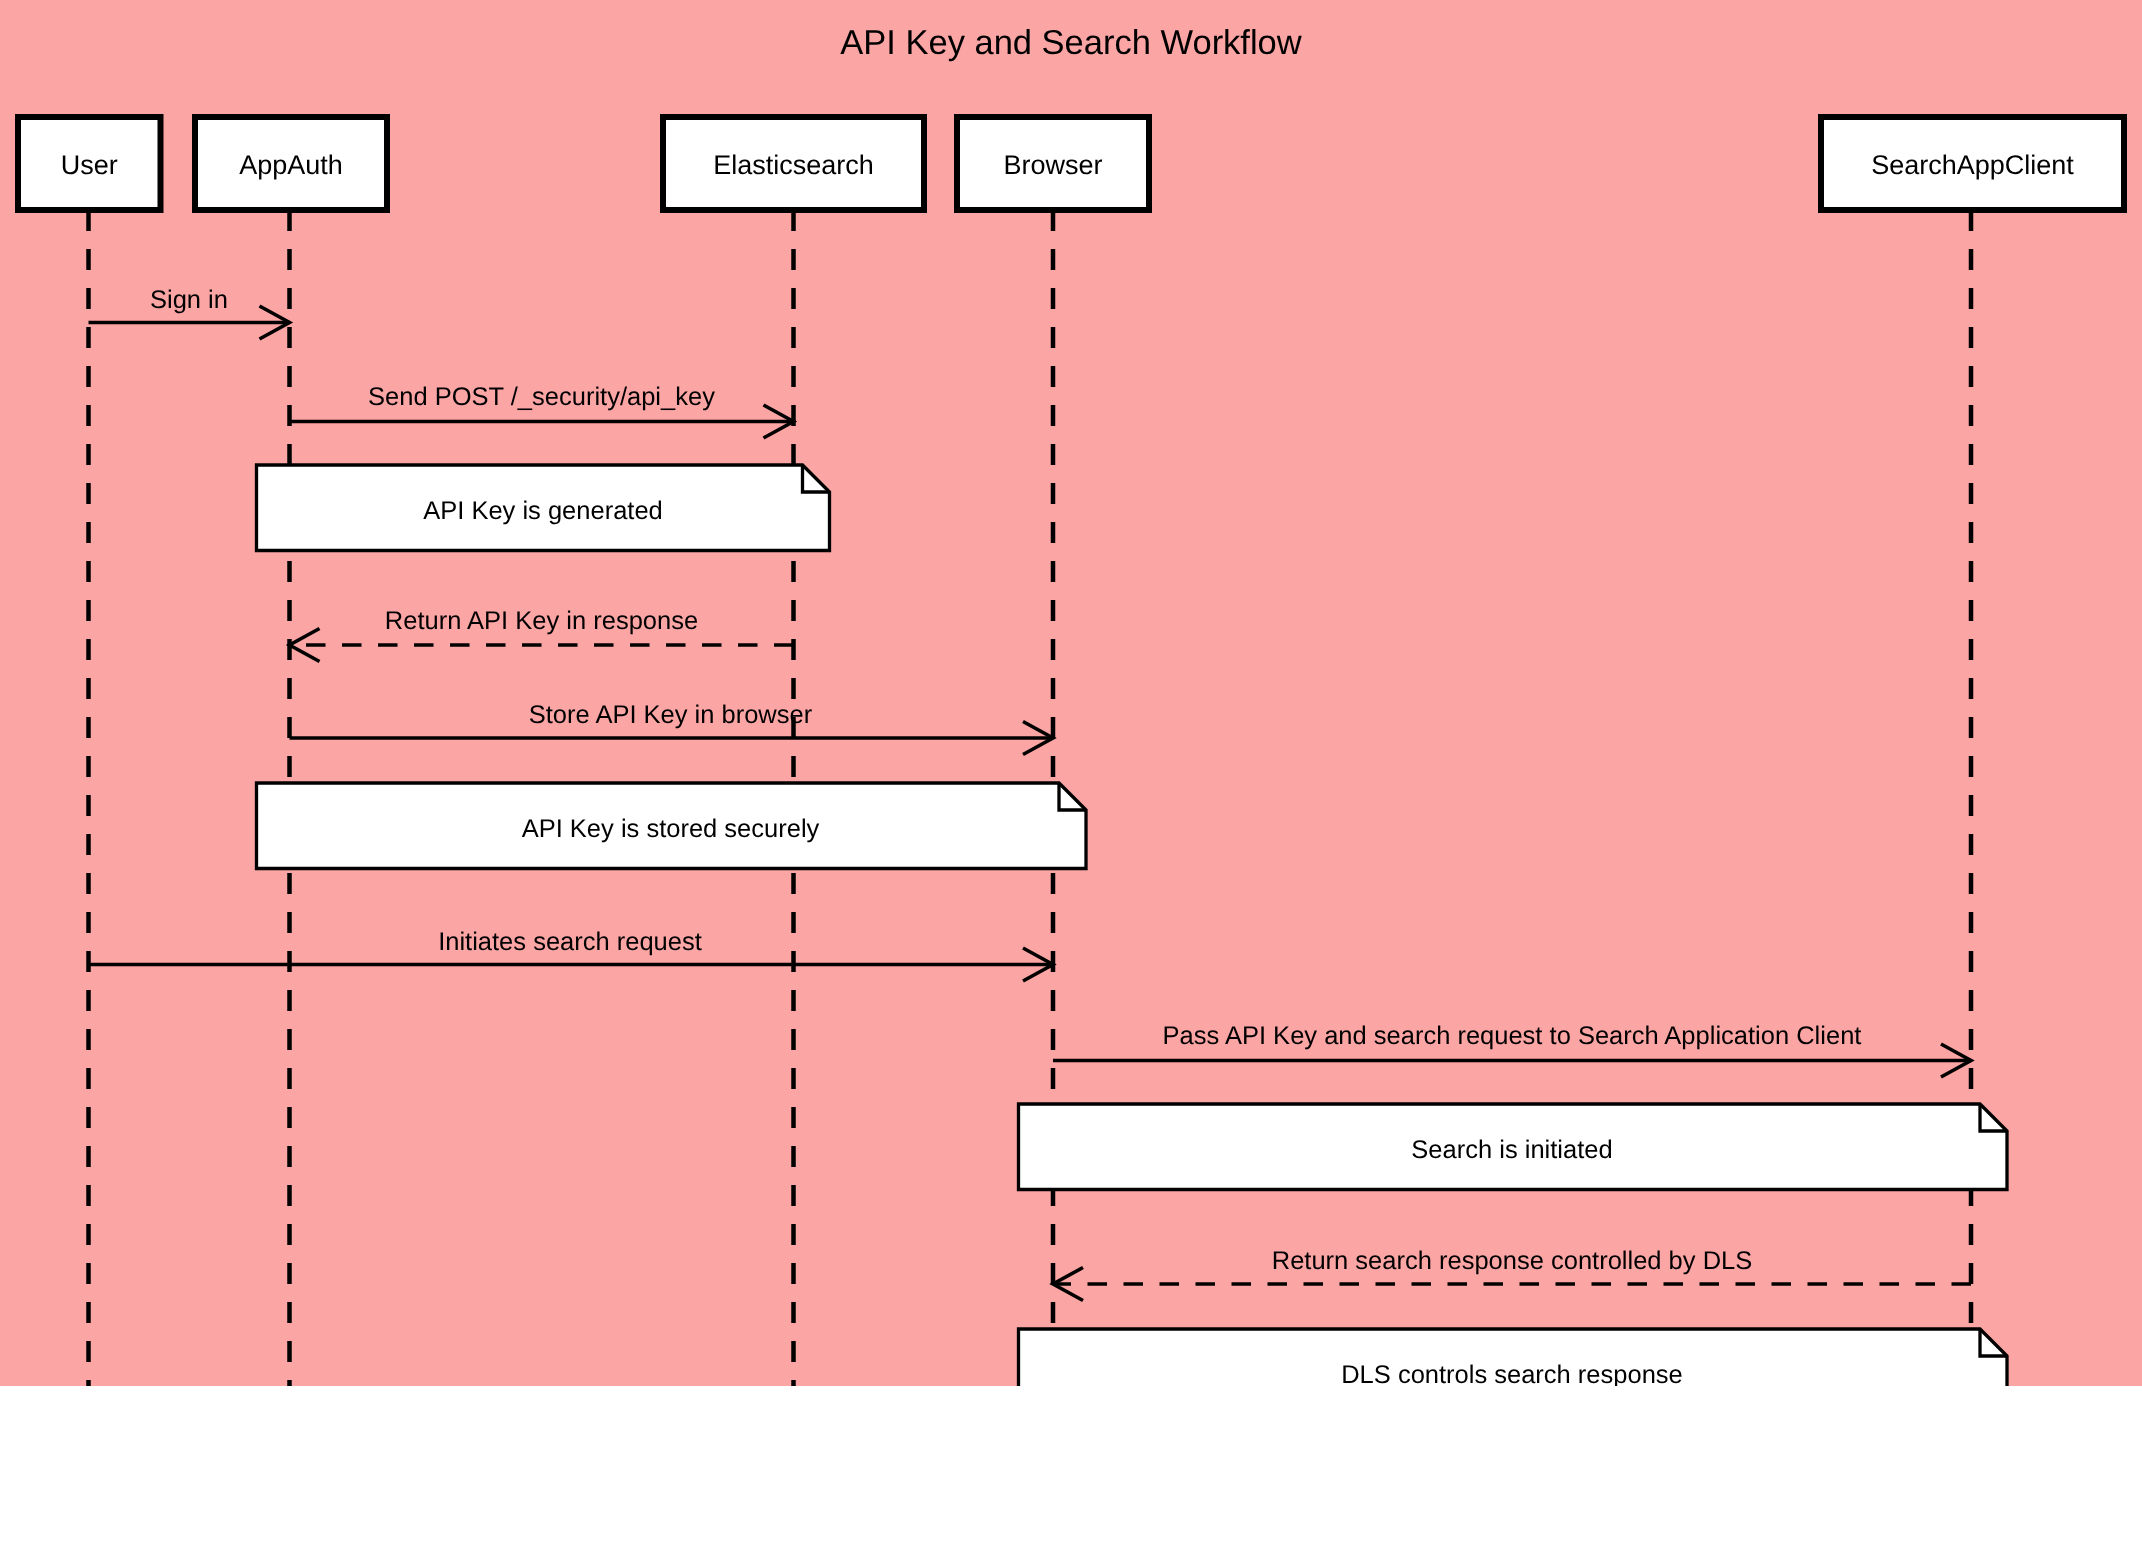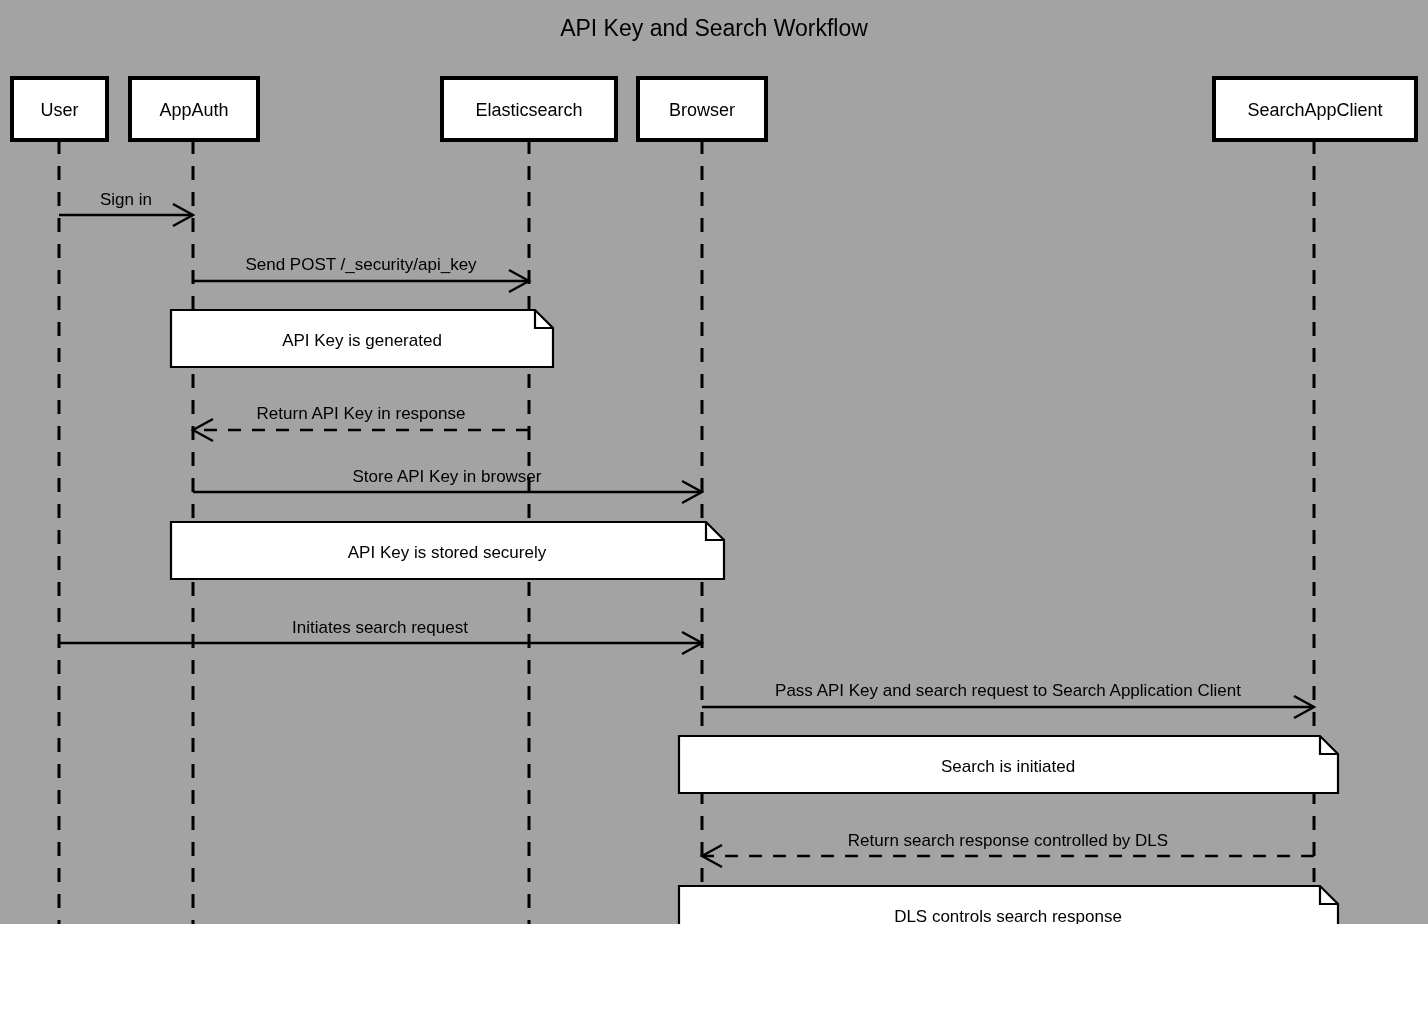--- a/index.html
+++ b/index.html
@@ -9,21 +9,21 @@
     background: #ffffff;
   }
   body {
     font-family: "Liberation Sans", sans-serif;
     color: #000000;
   }
   #diagram-root {
     position: relative;
     width: 1428px;
     height: 924px;
-    background: #a3a3a3;
+    background: #fca5a5;
     overflow: hidden;
   }
   #diagram-svg {
     position: absolute;
     top: 0;
     left: 0;
     width: 1428px;
     height: 1027px;
   }
   .diagram-title {

